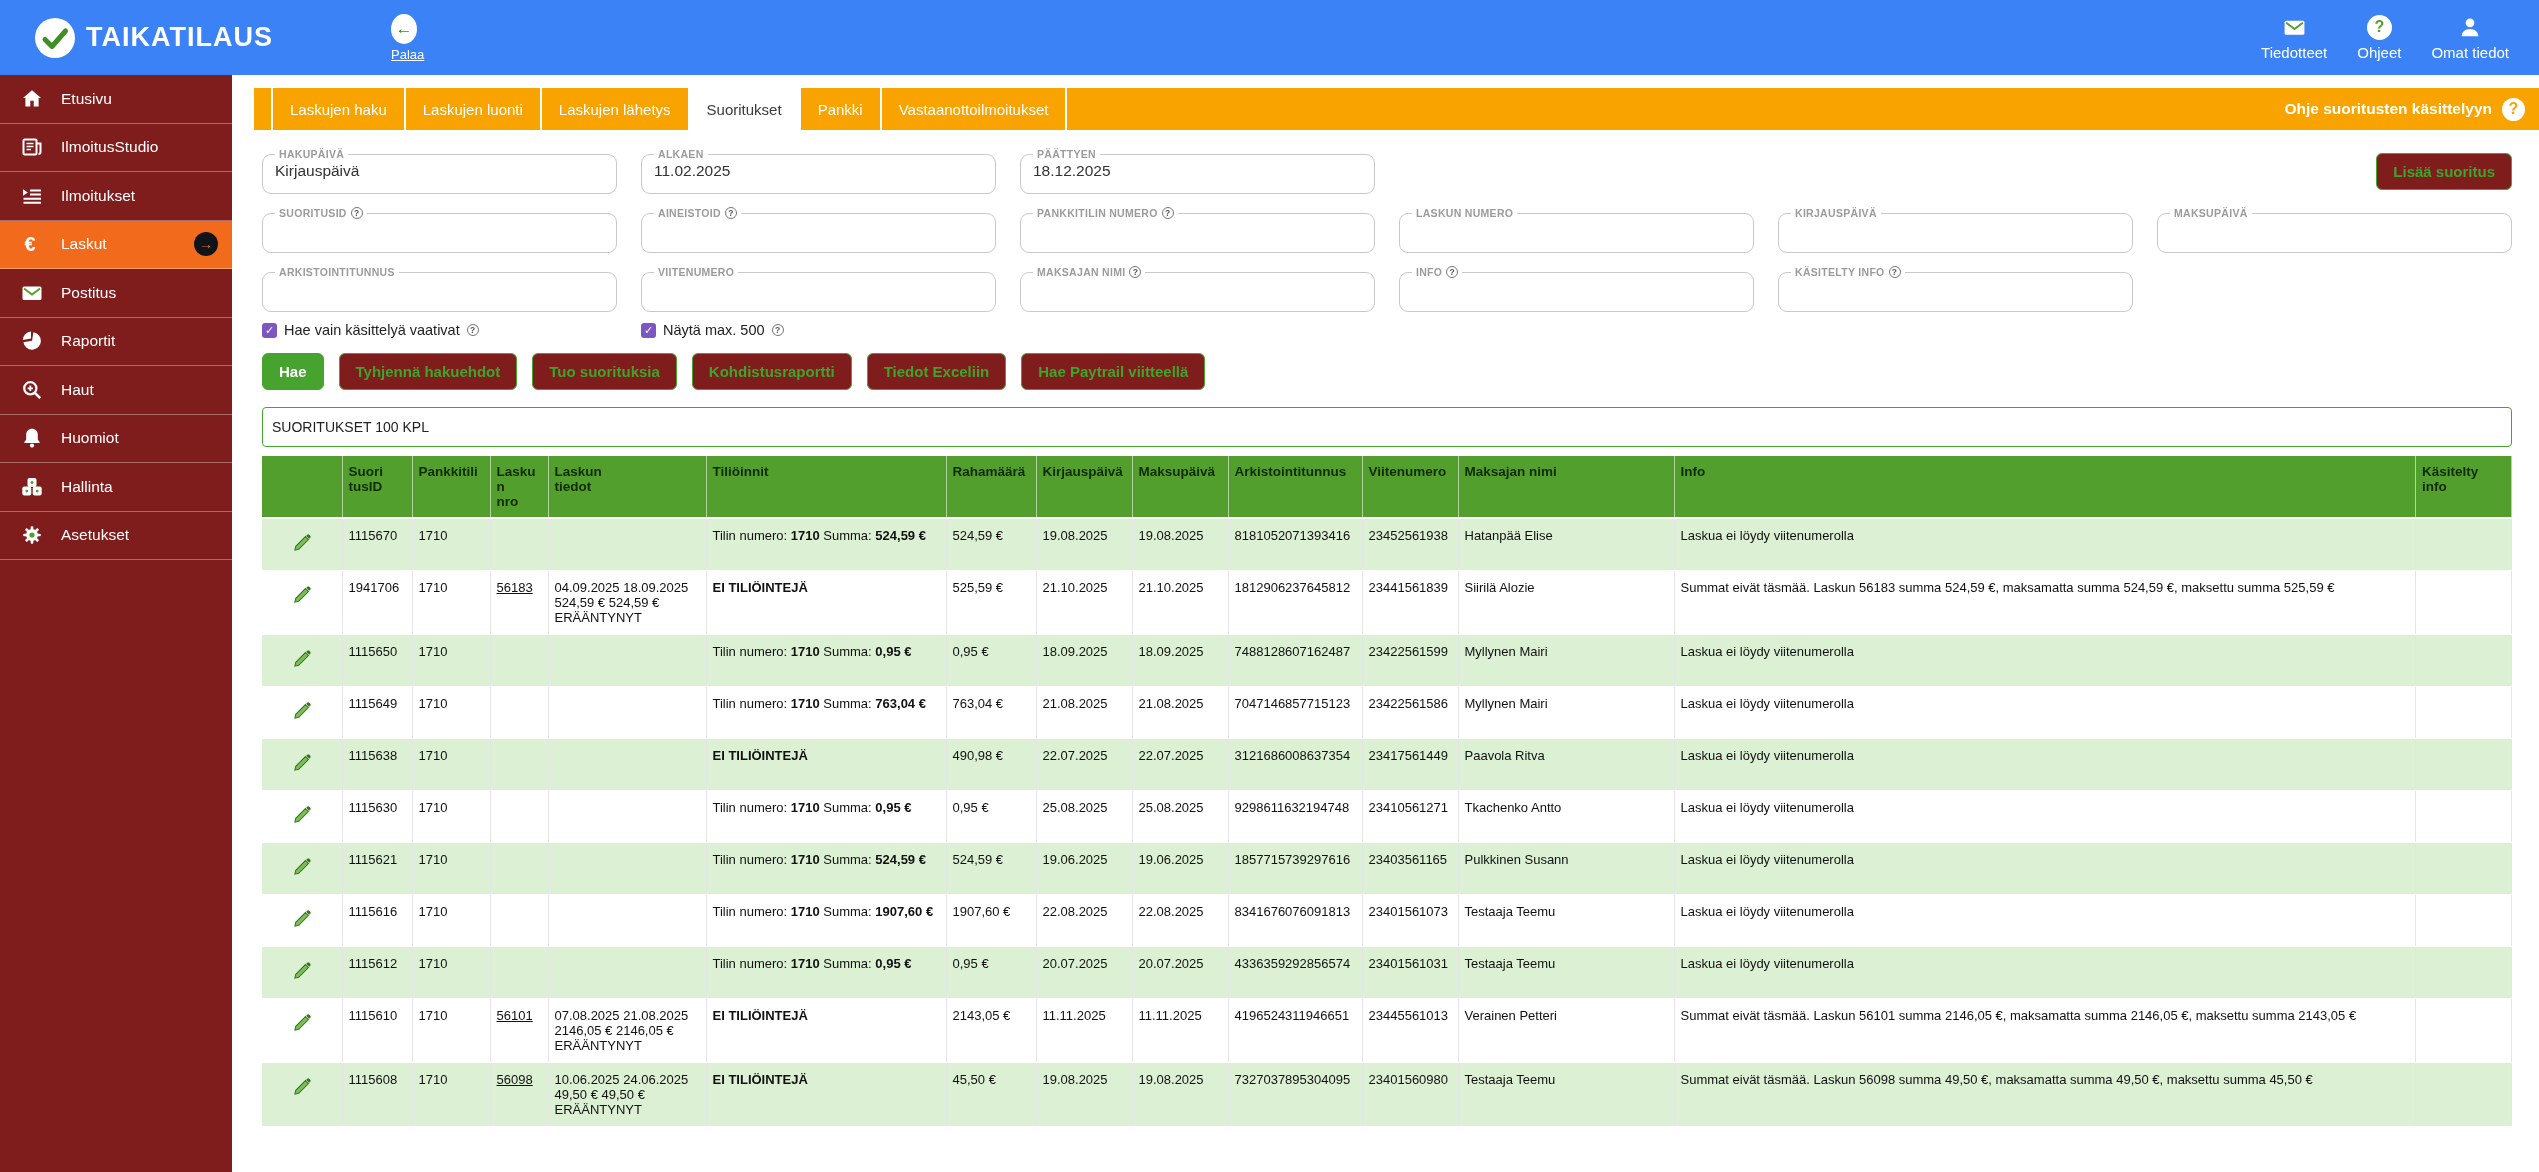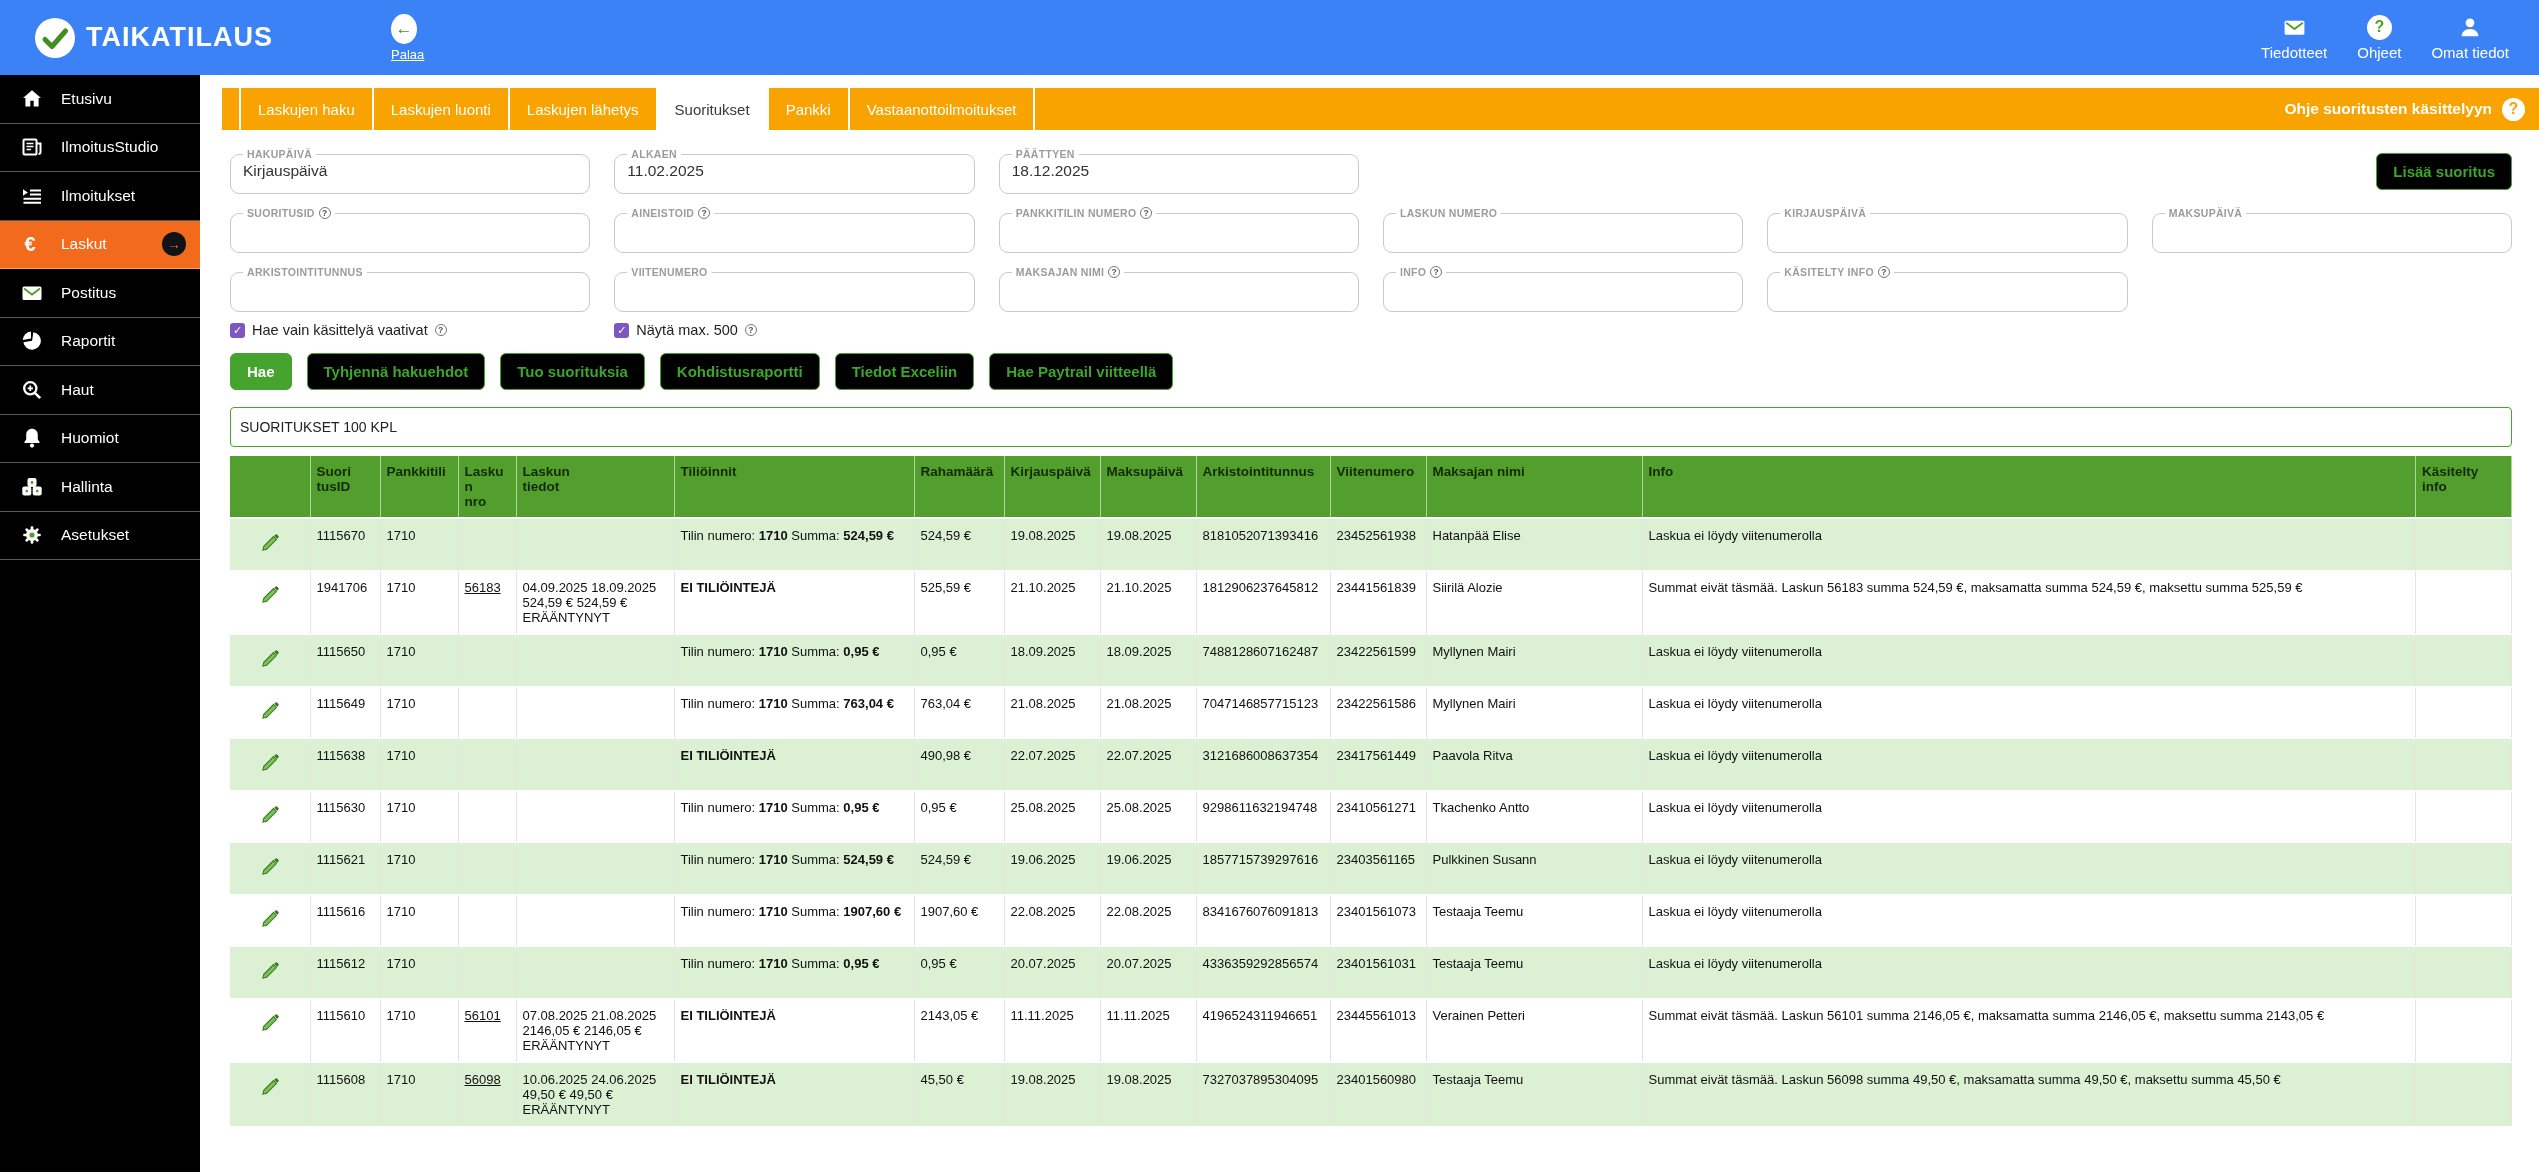--- a/index.html
+++ b/index.html
@@ -15,21 +15,21 @@
     display:flex;align-items:center;justify-content:center;font-size:17px;font-weight:bold;}
   .palaa-label{font-size:13px;text-decoration:underline;}
   .topnav{margin-left:auto;display:flex;gap:30px;padding-right:30px;}
   .topnav-item{display:flex;flex-direction:column;align-items:center;gap:4px;cursor:pointer;}
   .topnav-item span.lbl{font-size:15px;}
   .qcircle{width:25px;height:25px;border-radius:50%;background:#fff;color:#529f2d;
     display:flex;align-items:center;justify-content:center;font-weight:bold;font-size:16px;}
 
   
   .layout{display:flex;height:1097px;}
-  .sidebar{width:200px;background:#000000;flex:none;}
+  .sidebar{width:232px;background:#7f1d1d;flex:none;}
   .side-item{height:48.5px;display:flex;align-items:center;gap:17px;padding:0 14px 0 20px;
     color:#fff;font-size:15.5px;border-bottom:1px solid rgba(255,255,255,.35);cursor:pointer;}
   .side-item svg{flex:none;}
   .side-item.active{background:#f26a1b;}
   .side-arrow{margin-left:auto;width:24px;height:24px;border-radius:50%;background:#101418;
     color:#f26a1b;display:flex;align-items:center;justify-content:center;font-size:14px;font-weight:bold;}
 
   .main{flex:1;background:#fff;min-width:0;}
 
   
@@ -53,21 +53,21 @@
   .hlp{display:inline-flex;width:12px;height:12px;border:1px solid #777;border-radius:50%;
     color:#555;font-size:8.5px;font-weight:bold;align-items:center;justify-content:center;flex:none;}
   .add-wrap{grid-column:6;display:flex;justify-content:flex-end;align-items:center;}
 
   .chk-row{margin-top:10px;display:grid;grid-template-columns:repeat(6,1fr);column-gap:24px;}
   .chk{display:flex;align-items:center;gap:7px;font-size:14.5px;color:#222;cursor:pointer;}
   .chk-box{width:15px;height:15px;border-radius:3px;background:#7d57c1;color:#fff;
     display:flex;align-items:center;justify-content:center;font-size:11px;flex:none;}
 
   .btn-row{margin-top:15px;display:flex;gap:15px;}
-  .btn{height:37px;padding:0 16px;border-radius:6px;border:1px solid #46a42e;background:#000000;
+  .btn{height:37px;padding:0 16px;border-radius:6px;border:1px solid #46a42e;background:#7f1d1d;
     color:#3da52c;font-weight:bold;font-size:15px;display:flex;align-items:center;cursor:pointer;
     font-family:"Liberation Sans",sans-serif;}
   .btn.primary{background:#46a42e;color:#fff;}
 
   .results-box{margin-top:17px;border:1px solid #46a42e;border-radius:4px;height:40px;
     display:flex;align-items:center;padding-left:9px;font-size:14px;color:#222;}
 
   
   table{margin-top:9px;width:100%;border-collapse:collapse;table-layout:fixed;font-size:13px;}
   thead th{background:#529f2d;color:#132b00;text-align:left;vertical-align:top;

